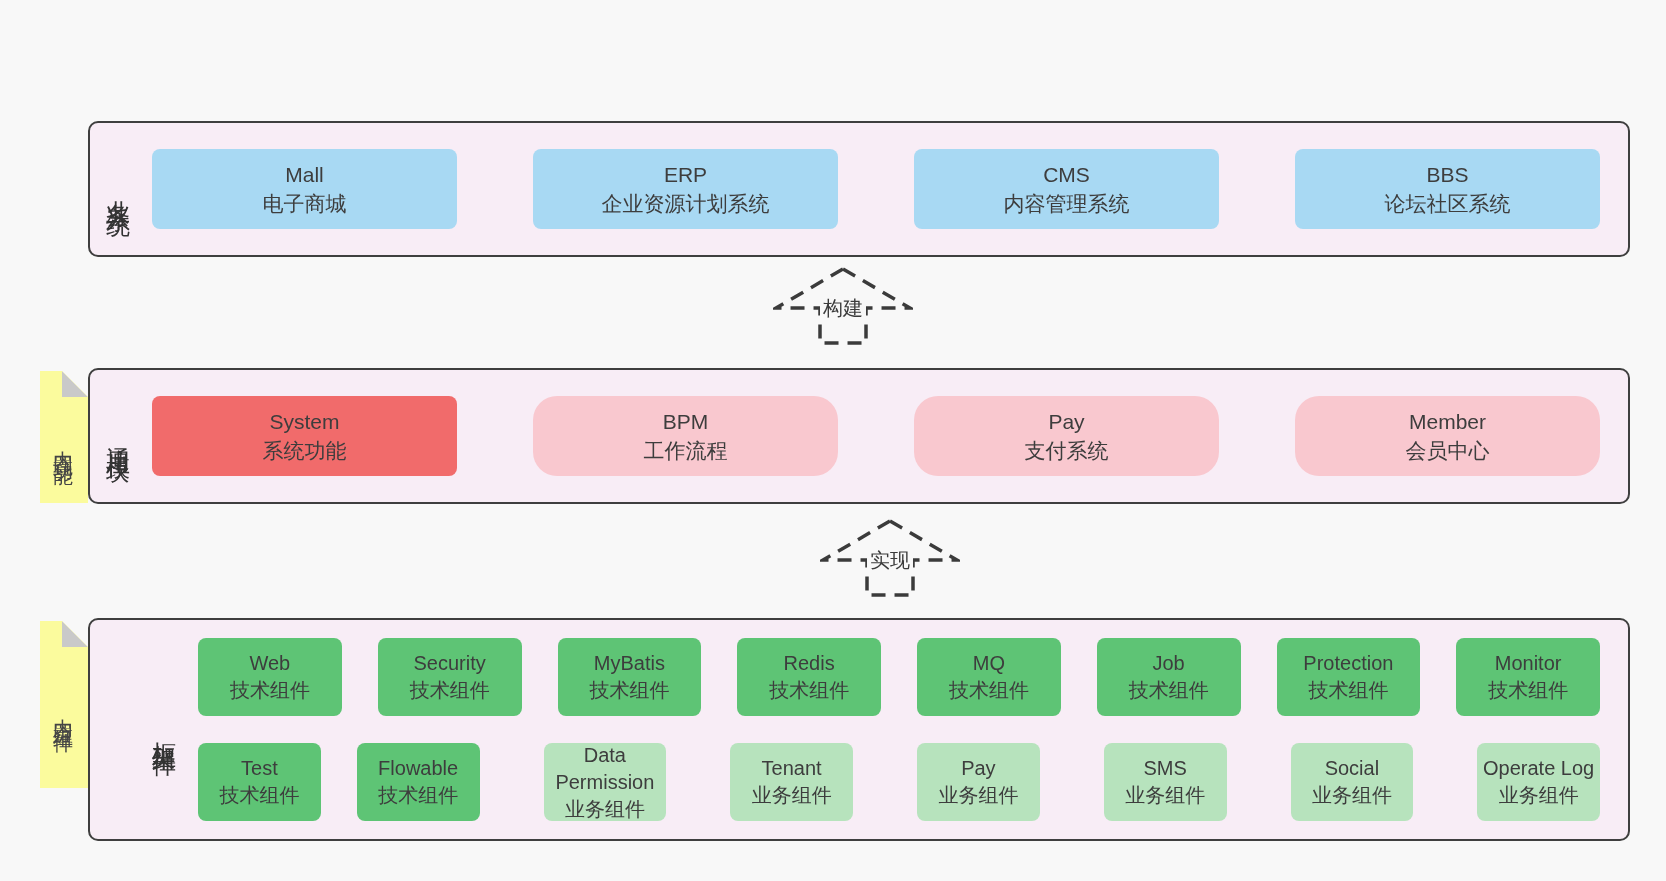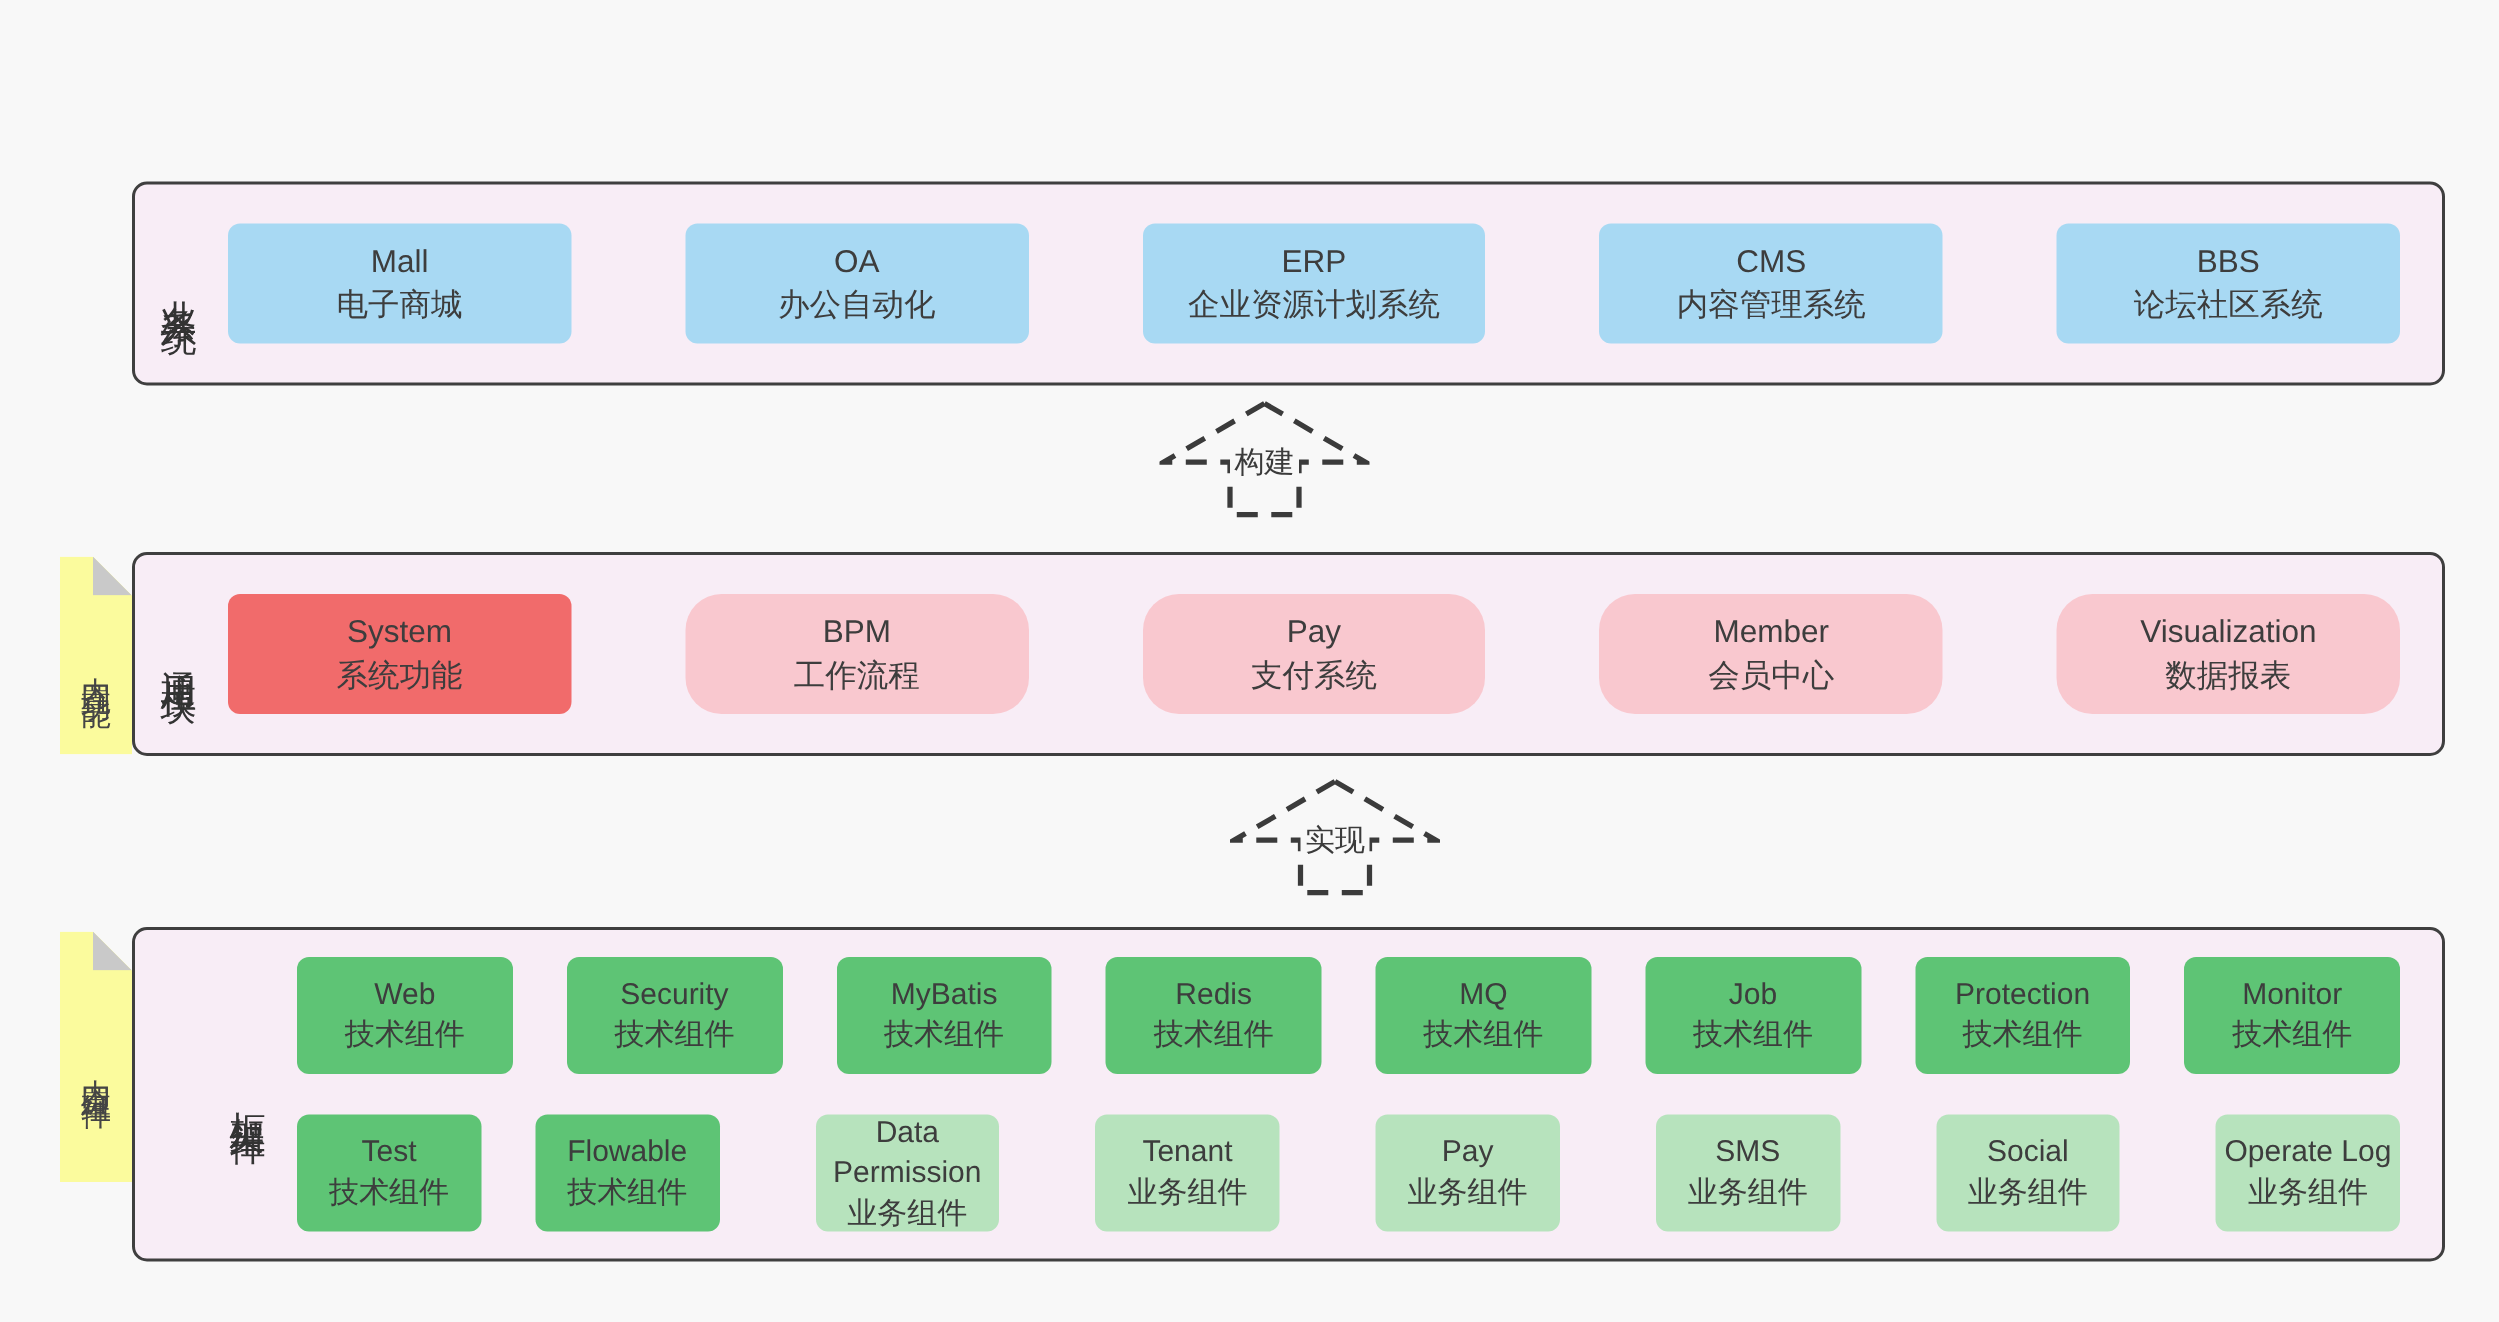--- a/index.html
+++ b/index.html
@@ -96,24 +96,20 @@
   <div class="label-col">
     <div class="v-label">业务系统</div>
   </div>
   <div class="rows">
       <div class="row cols-6">
         <div class="box blue">
           <div>Mall</div>
           <div>电子商城</div>
         </div>
         <div class="box blue">
-          <div>OA</div>
-          <div>办公自动化</div>
-        </div>
-        <div class="box blue">
           <div>ERP</div>
           <div>企业资源计划系统</div>
         </div>
         <div class="box blue">
           <div>CMS</div>
           <div>内容管理系统</div>
         </div>
         <div class="box blue">
           <div>BBS</div>
           <div>论坛社区系统</div>
@@ -144,24 +140,20 @@
           <div>工作流程</div>
         </div>
         <div class="box pink">
           <div>Pay</div>
           <div>支付系统</div>
         </div>
         <div class="box pink">
           <div>Member</div>
           <div>会员中心</div>
         </div>
-        <div class="box pink">
-          <div>Visualization</div>
-          <div>数据报表</div>
-        </div>
       </div>
     </div>
 </div>
 
 <div class="arrow" id="arrow-implement">
   <svg viewBox="0 0 140 80">
     <polygon class="arrow-shape" points="70,3 137,42 93,42 93,77 47,77 47,42 3,42"></polygon>
   </svg>
   <div class="arrow-label">实现</div>
 </div>

